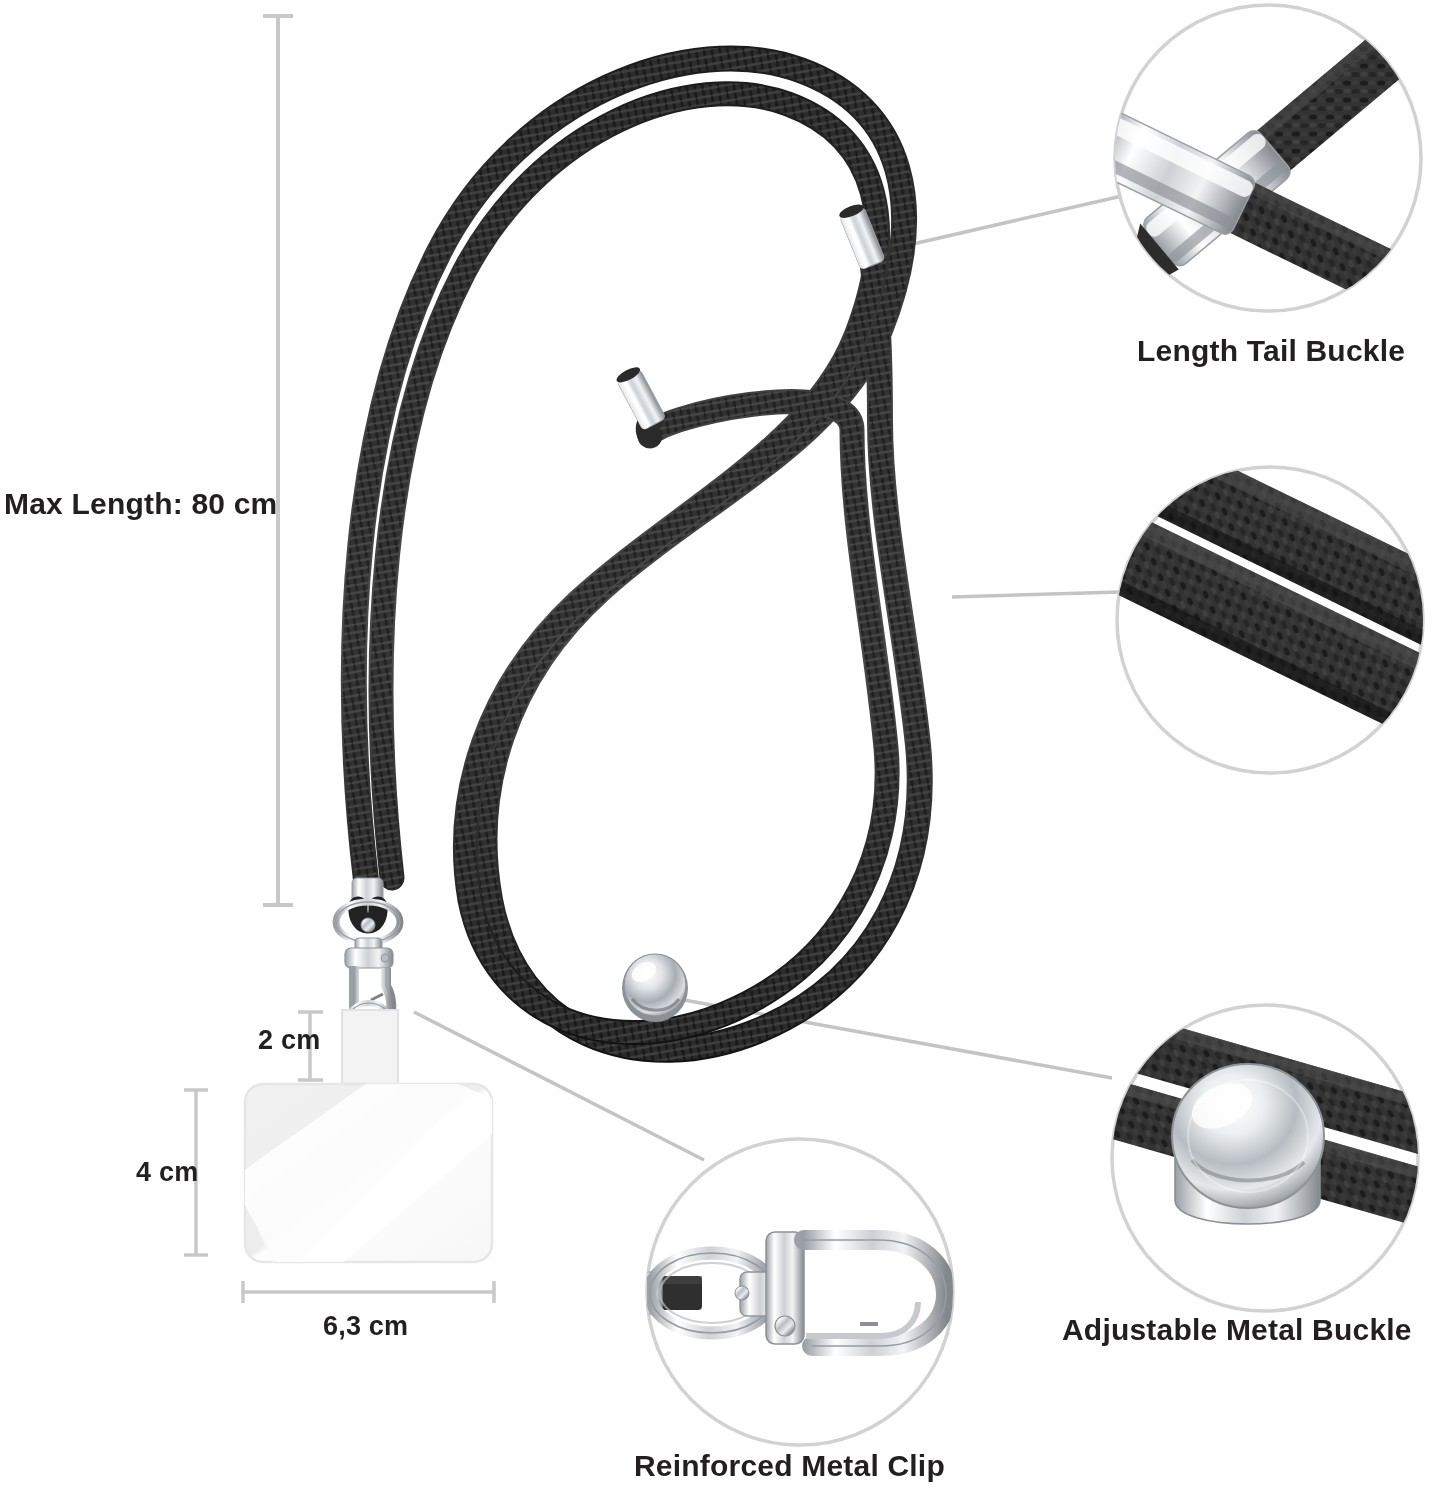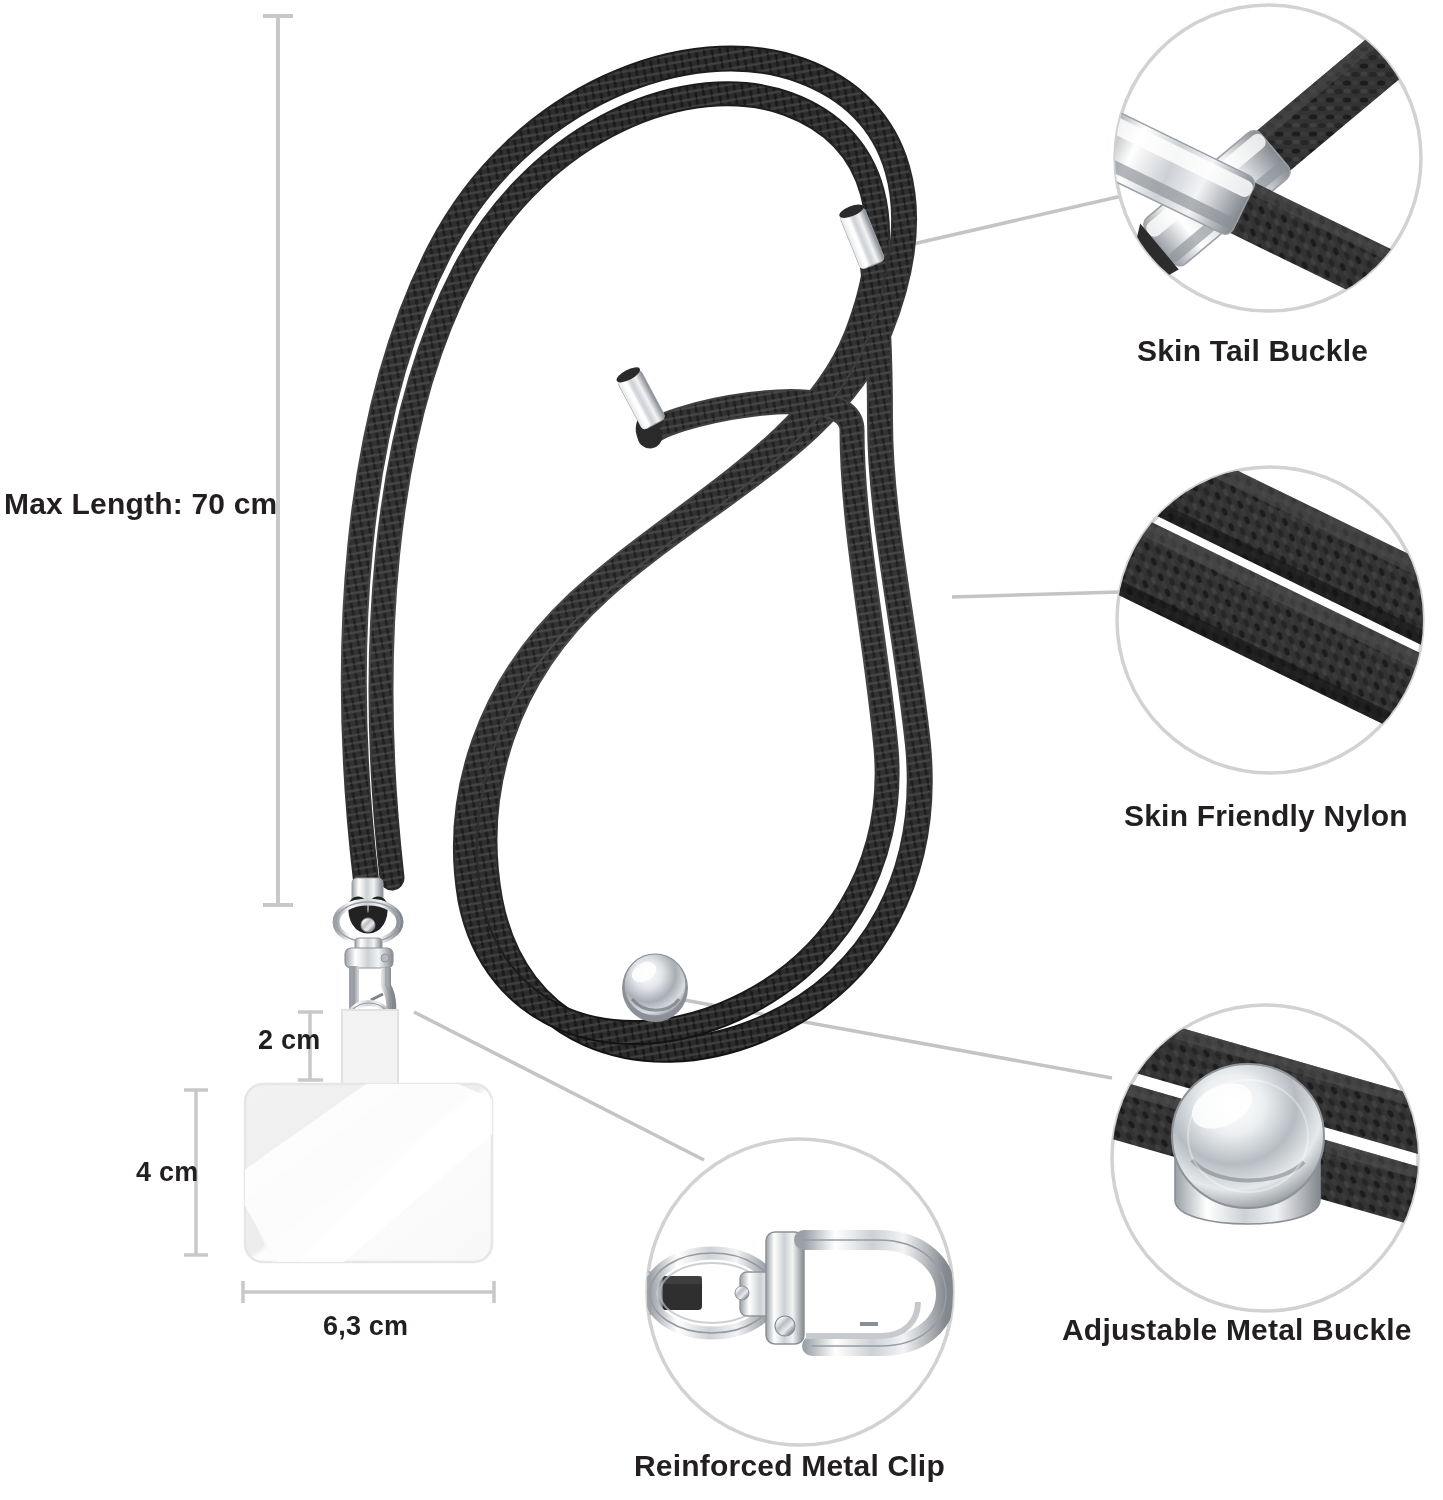--- a/index.html
+++ b/index.html
@@ -350,29 +350,28 @@
           <path d="M 804 1240 L 878 1240 C 924 1240, 946 1268, 946 1294
                    C 946 1322, 922 1346, 880 1346 L 812 1346" fill="none" stroke="#979ca2" stroke-width="1.6" stroke-linejoin="round" stroke-linecap="round"></path>
 
           <path d="M 806 1336 L 880 1336 C 906 1336, 918 1320, 918 1302" fill="none" stroke="#c6cace" stroke-width="6"></path>
           <path d="M 860 1324 L 878 1324" stroke="#8b9096" stroke-width="4"></path>
         </g>
       </g>
     </g>
   </svg>
 
-  <div class="label dim" id="lbl-max-length">Max Length: 70 cm</div>
+  <div class="label dim" id="lbl-max-length">Max Length: 80 cm</div>
 
   <div class="label dim-small" id="lbl-2cm">2 cm</div>
 
   <div class="label dim-small" id="lbl-4cm">4 cm</div>
 
   <div class="label dim-small" id="lbl-55cm">6,3 cm</div>
 
-  <div class="label feature" id="lbl-metal-tail">Skin Tail Buckle</div>
-
-  <div class="label feature" id="lbl-skin-nylon">Skin Friendly Nylon</div>
+  <div class="label feature" id="lbl-metal-tail">Length Tail Buckle</div>
+
 
   <div class="label feature" id="lbl-adj-buckle">Adjustable Metal Buckle</div>
 
   <div class="label feature" id="lbl-metal-clip">Reinforced Metal Clip</div>
 
 </div>
 
 </body></html>

